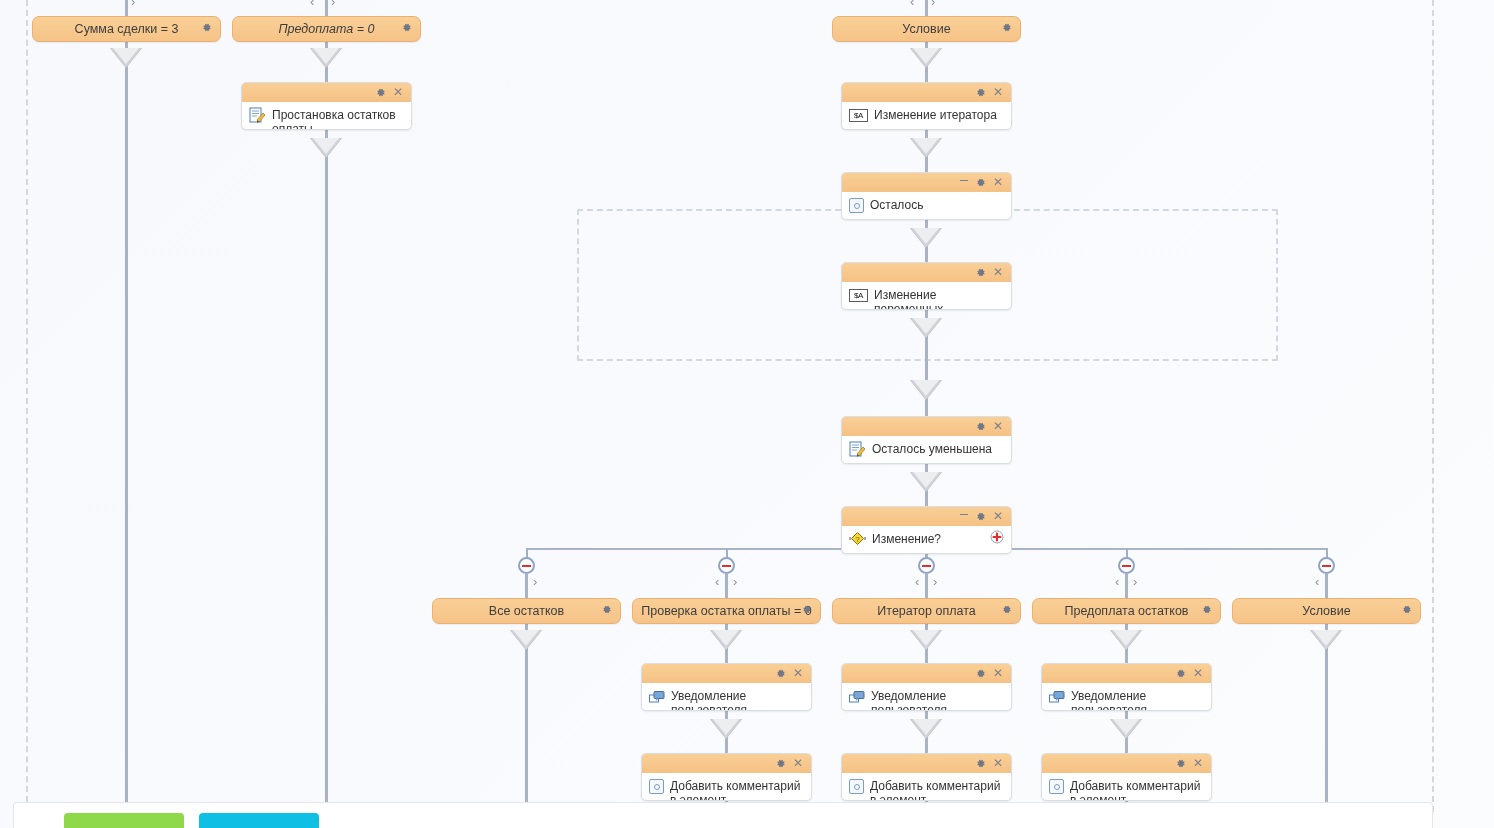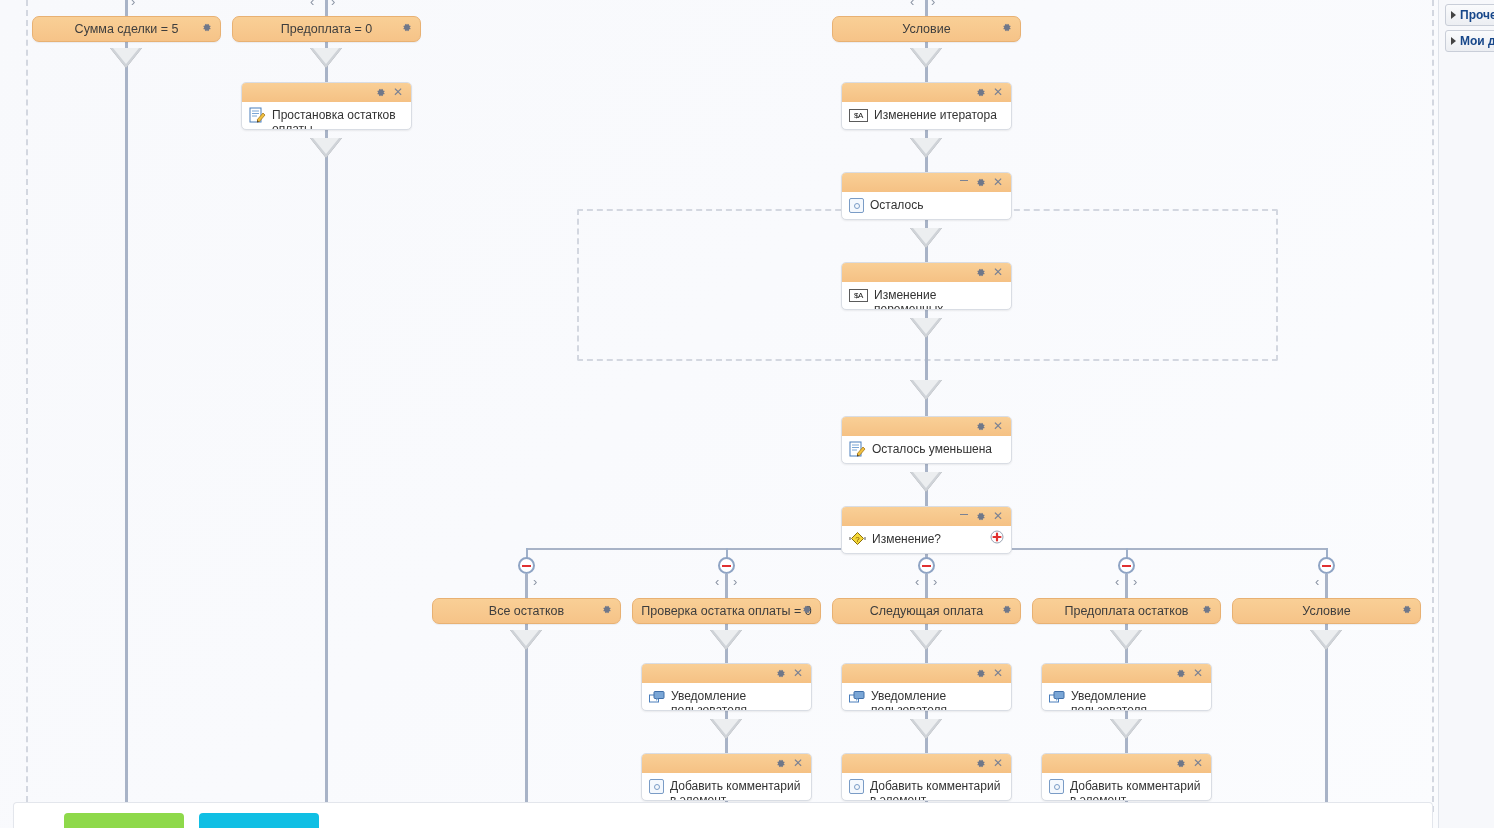--- a/index.html
+++ b/index.html
@@ -205,27 +205,27 @@
   <div class="arrow" style="left:1310px; top:630px;"></div>
 
   <div class="chev" style="left:131px; top:-6px;">›</div>
   <div class="chev" style="left:310px; top:-6px;">‹</div>
   <div class="chev" style="left:331px; top:-6px;">›</div>
   <div class="chev" style="left:910px; top:-6px;">‹</div>
   <div class="chev" style="left:931px; top:-6px;">›</div>
 
   <div id="pill-layer">
       <div class="pill" style="left: 32px; top: 16px; width: 189px;">
-        <span class="lbl">Сумма сделки = 5</span>
-        <span class="gear"><span class="ic"><svg class="gear-ic" viewBox="0 0 16 16">
-              <path fill="#6f7789" d="M8 5.2A2.8 2.8 0 1 0 8 10.8 2.8 2.8 0 0 0 8 5.2zm0 4.2A1.4 1.4 0 1 1 8 6.6a1.4 1.4 0 0 1 0 2.8z"></path>
-              <path fill="#6f7789" d="M14 9.1l-1.2-.4a4.9 4.9 0 0 0 0-1.4l1.2-.4-.5-1.6-1.3.2a4.9 4.9 0 0 0-1-1l.3-1.2-1.5-.7-.6 1.1a4.9 4.9 0 0 0-1.4 0L7.4 2.6l-1.5.7.3 1.2a4.9 4.9 0 0 0-1 1l-1.3-.2-.5 1.6 1.2.4a4.9 4.9 0 0 0 0 1.4l-1.2.4.5 1.6 1.3-.2a4.9 4.9 0 0 0 1 1l-.3 1.2 1.5.7.6-1.1a4.9 4.9 0 0 0 1.4 0l.6 1.1 1.5-.7-.3-1.2a4.9 4.9 0 0 0 1-1l1.3.2z"></path>
-            </svg></span></span>
-      </div>
-      <div class="pill" style="left: 232px; top: 16px; width: 189px;">
+        <span class="lbl">Сумма сделки = 3</span>
+        <span class="gear"><span class="ic"><svg class="gear-ic" viewBox="0 0 16 16">
+              <path fill="#6f7789" d="M8 5.2A2.8 2.8 0 1 0 8 10.8 2.8 2.8 0 0 0 8 5.2zm0 4.2A1.4 1.4 0 1 1 8 6.6a1.4 1.4 0 0 1 0 2.8z"></path>
+              <path fill="#6f7789" d="M14 9.1l-1.2-.4a4.9 4.9 0 0 0 0-1.4l1.2-.4-.5-1.6-1.3.2a4.9 4.9 0 0 0-1-1l.3-1.2-1.5-.7-.6 1.1a4.9 4.9 0 0 0-1.4 0L7.4 2.6l-1.5.7.3 1.2a4.9 4.9 0 0 0-1 1l-1.3-.2-.5 1.6 1.2.4a4.9 4.9 0 0 0 0 1.4l-1.2.4.5 1.6 1.3-.2a4.9 4.9 0 0 0 1 1l-.3 1.2 1.5.7.6-1.1a4.9 4.9 0 0 0 1.4 0l.6 1.1 1.5-.7-.3-1.2a4.9 4.9 0 0 0 1-1l1.3.2z"></path>
+            </svg></span></span>
+      </div>
+      <div class="pill" style="left: 232px; top: 16px; width: 189px; font-style: italic;">
         <span class="lbl">Предоплата = 0</span>
         <span class="gear"><span class="ic"><svg class="gear-ic" viewBox="0 0 16 16">
               <path fill="#6f7789" d="M8 5.2A2.8 2.8 0 1 0 8 10.8 2.8 2.8 0 0 0 8 5.2zm0 4.2A1.4 1.4 0 1 1 8 6.6a1.4 1.4 0 0 1 0 2.8z"></path>
               <path fill="#6f7789" d="M14 9.1l-1.2-.4a4.9 4.9 0 0 0 0-1.4l1.2-.4-.5-1.6-1.3.2a4.9 4.9 0 0 0-1-1l.3-1.2-1.5-.7-.6 1.1a4.9 4.9 0 0 0-1.4 0L7.4 2.6l-1.5.7.3 1.2a4.9 4.9 0 0 0-1 1l-1.3-.2-.5 1.6 1.2.4a4.9 4.9 0 0 0 0 1.4l-1.2.4.5 1.6 1.3-.2a4.9 4.9 0 0 0 1 1l-.3 1.2 1.5.7.6-1.1a4.9 4.9 0 0 0 1.4 0l.6 1.1 1.5-.7-.3-1.2a4.9 4.9 0 0 0 1-1l1.3.2z"></path>
             </svg></span></span>
       </div>
       <div class="pill" style="left: 832px; top: 16px; width: 189px;">
         <span class="lbl">Условие</span>
         <span class="gear"><span class="ic"><svg class="gear-ic" viewBox="0 0 16 16">
               <path fill="#6f7789" d="M8 5.2A2.8 2.8 0 1 0 8 10.8 2.8 2.8 0 0 0 8 5.2zm0 4.2A1.4 1.4 0 1 1 8 6.6a1.4 1.4 0 0 1 0 2.8z"></path>
@@ -240,21 +240,21 @@
             </svg></span></span>
       </div>
       <div class="pill" style="left: 632px; top: 598px; width: 189px;">
         <span class="lbl">Проверка остатка оплаты = 0</span>
         <span class="gear"><span class="ic"><svg class="gear-ic" viewBox="0 0 16 16">
               <path fill="#6f7789" d="M8 5.2A2.8 2.8 0 1 0 8 10.8 2.8 2.8 0 0 0 8 5.2zm0 4.2A1.4 1.4 0 1 1 8 6.6a1.4 1.4 0 0 1 0 2.8z"></path>
               <path fill="#6f7789" d="M14 9.1l-1.2-.4a4.9 4.9 0 0 0 0-1.4l1.2-.4-.5-1.6-1.3.2a4.9 4.9 0 0 0-1-1l.3-1.2-1.5-.7-.6 1.1a4.9 4.9 0 0 0-1.4 0L7.4 2.6l-1.5.7.3 1.2a4.9 4.9 0 0 0-1 1l-1.3-.2-.5 1.6 1.2.4a4.9 4.9 0 0 0 0 1.4l-1.2.4.5 1.6 1.3-.2a4.9 4.9 0 0 0 1 1l-.3 1.2 1.5.7.6-1.1a4.9 4.9 0 0 0 1.4 0l.6 1.1 1.5-.7-.3-1.2a4.9 4.9 0 0 0 1-1l1.3.2z"></path>
             </svg></span></span>
       </div>
       <div class="pill" style="left: 832px; top: 598px; width: 189px;">
-        <span class="lbl">Следующая оплата</span>
+        <span class="lbl">Итератор оплата</span>
         <span class="gear"><span class="ic"><svg class="gear-ic" viewBox="0 0 16 16">
               <path fill="#6f7789" d="M8 5.2A2.8 2.8 0 1 0 8 10.8 2.8 2.8 0 0 0 8 5.2zm0 4.2A1.4 1.4 0 1 1 8 6.6a1.4 1.4 0 0 1 0 2.8z"></path>
               <path fill="#6f7789" d="M14 9.1l-1.2-.4a4.9 4.9 0 0 0 0-1.4l1.2-.4-.5-1.6-1.3.2a4.9 4.9 0 0 0-1-1l.3-1.2-1.5-.7-.6 1.1a4.9 4.9 0 0 0-1.4 0L7.4 2.6l-1.5.7.3 1.2a4.9 4.9 0 0 0-1 1l-1.3-.2-.5 1.6 1.2.4a4.9 4.9 0 0 0 0 1.4l-1.2.4.5 1.6 1.3-.2a4.9 4.9 0 0 0 1 1l-.3 1.2 1.5.7.6-1.1a4.9 4.9 0 0 0 1.4 0l.6 1.1 1.5-.7-.3-1.2a4.9 4.9 0 0 0 1-1l1.3.2z"></path>
             </svg></span></span>
       </div>
       <div class="pill" style="left: 1032px; top: 598px; width: 189px;">
         <span class="lbl">Предоплата остатков</span>
         <span class="gear"><span class="ic"><svg class="gear-ic" viewBox="0 0 16 16">
               <path fill="#6f7789" d="M8 5.2A2.8 2.8 0 1 0 8 10.8 2.8 2.8 0 0 0 8 5.2zm0 4.2A1.4 1.4 0 1 1 8 6.6a1.4 1.4 0 0 1 0 2.8z"></path>
               <path fill="#6f7789" d="M14 9.1l-1.2-.4a4.9 4.9 0 0 0 0-1.4l1.2-.4-.5-1.6-1.3.2a4.9 4.9 0 0 0-1-1l.3-1.2-1.5-.7-.6 1.1a4.9 4.9 0 0 0-1.4 0L7.4 2.6l-1.5.7.3 1.2a4.9 4.9 0 0 0-1 1l-1.3-.2-.5 1.6 1.2.4a4.9 4.9 0 0 0 0 1.4l-1.2.4.5 1.6 1.3-.2a4.9 4.9 0 0 0 1 1l-.3 1.2 1.5.7.6-1.1a4.9 4.9 0 0 0 1.4 0l.6 1.1 1.5-.7-.3-1.2a4.9 4.9 0 0 0 1-1l1.3.2z"></path>
@@ -489,30 +489,20 @@
         </div>
         <div class="body">
           <span class="sq-ic">
             <i></i>
           </span>
           <span class="txt">Добавить комментарий в элемент</span>
         </div>
       </div>
     </div>
 
-  <div id="rightpanel">
-    <div class="rp-item">
-      <span class="rp-tri"></span>
-      <span>Проче</span>
-    </div>
-    <div class="rp-item">
-      <span class="rp-tri"></span>
-      <span>Мои д</span>
-    </div>
-  </div>
 
   <div id="topwhite"></div>
   <div id="bottombar">
     <div class="btm-btn btn-green"></div>
     <div class="btm-btn btn-cyan"></div>
   </div>
 
 </div>
 
 </body></html>

